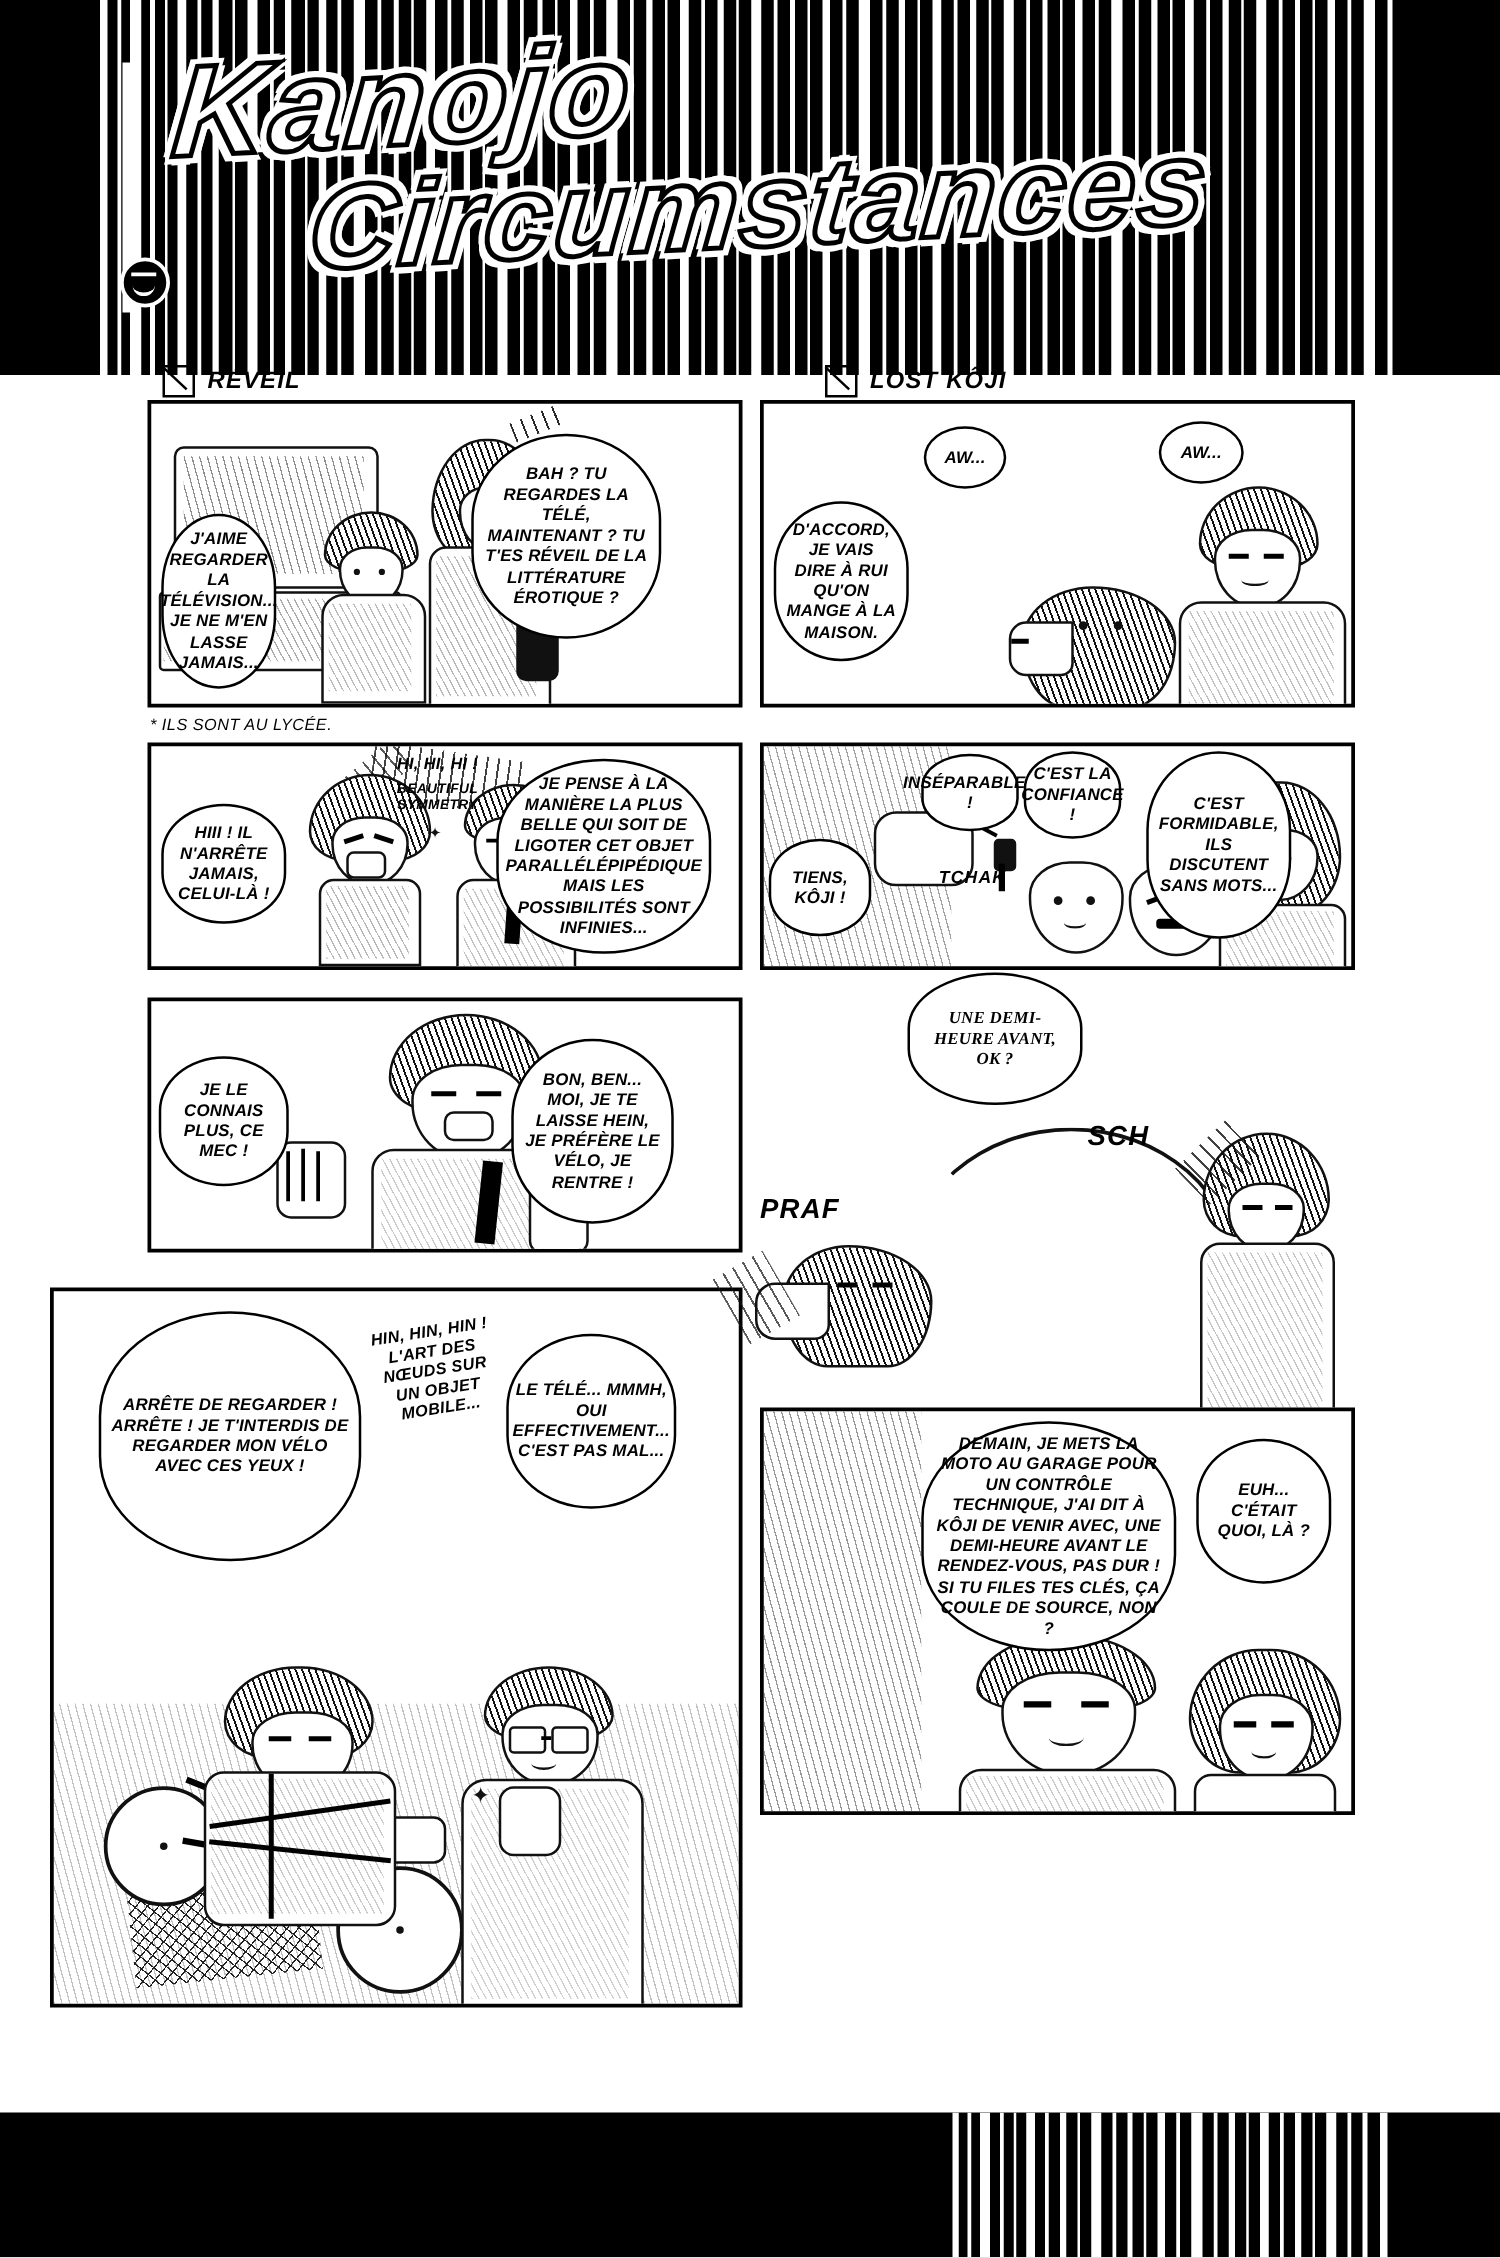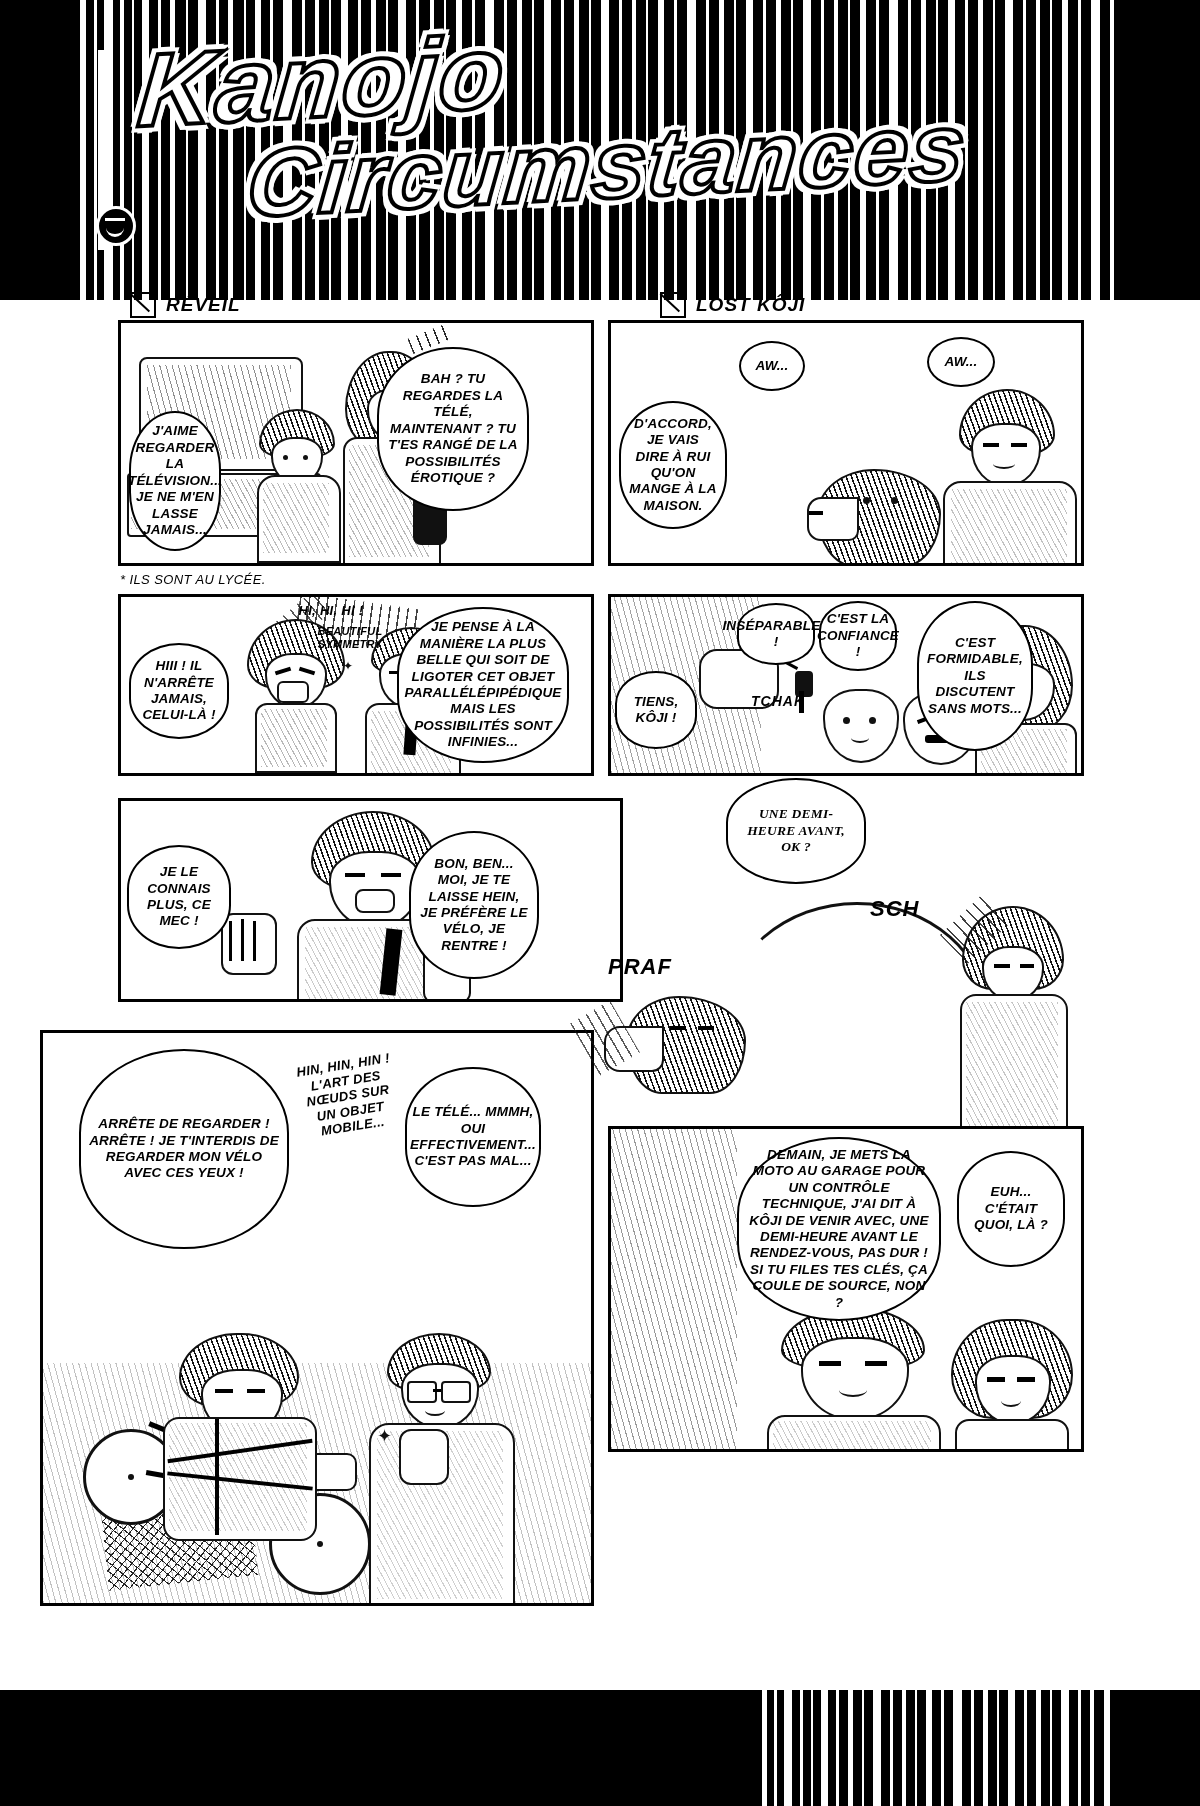--- a/index.html
+++ b/index.html
@@ -406,21 +406,21 @@
         <div class="eye" style="left:52px; top:62px; width:5px; height:6px;"></div>
         <div class="eye" style="left:70px; top:62px; width:5px; height:6px;"></div>
         <div class="ink" style="left:16px; top:92px; width:94px; height:126px; border-radius:14px 14px 0 0;"></div>
         <div class="hatch" style="left:22px; top:100px; width:80px; height:112px; opacity:.30;"></div>
         <div class="ink dark" style="left:86px; top:100px; width:30px; height:96px; border-radius:8px;"></div>
       </div>
 
       <div class="speedlines" style="left:288px; top:8px; width:40px; height:16px; transform:rotate(-22deg);"></div>
 
       <div class="bubble" style="left:8px; top:88px; width:92px; height:140px;">J'AIME REGARDER LA TÉLÉVISION... JE NE M'EN LASSE JAMAIS...</div>
-      <div class="bubble" style="left:256px; top:24px; width:152px; height:164px;">BAH ? TU REGARDES LA TÉLÉ, MAINTENANT ? TU T'ES RANGÉ DE LA POSSIBILITÉS ÉROTIQUE ?</div>
+      <div class="bubble" style="left:256px; top:24px; width:152px; height:164px;">BAH ? TU REGARDES LA TÉLÉ, MAINTENANT ? TU T'ES RÉVEIL DE LA LITTÉRATURE ÉROTIQUE ?</div>
     </div>
 
     <div class="footnote" style="left:120px; top:272px;">* ILS SONT AU LYCÉE.</div>
 
     <div class="panel" style="left:118px; top:294px; width:470px; height:176px;">
       <div class="speedlines" style="left:176px; top:4px; width:120px; height:44px; transform:rotate(8deg); opacity:.8;"></div>
       <div class="speedlines" style="left:150px; top:8px; width:60px; height:28px; transform:rotate(-40deg); opacity:.7;"></div>
 
       <div class="figure" style="left:120px; top:18px; width:120px; height:152px;">
         <div class="hairmass" style="left:6px; top:4px; width:94px; height:66px; border-radius:50% 50% 30% 30% / 66% 66% 34% 34%;"></div>
@@ -440,25 +440,25 @@
         <div class="mouth" style="left:40px; top:56px; width:22px; height:10px;"></div>
         <div class="ink" style="left:8px; top:76px; width:92px; height:70px; border-radius:14px 14px 0 0;"></div>
         <div class="hatch" style="left:14px; top:84px; width:80px; height:62px; opacity:.25;"></div>
         <div class="blk" style="left:48px; top:82px; width:12px; height:46px; transform:rotate(4deg);"></div>
       </div>
       <div class="star" style="left:300px; top:22px;">✦</div>
       <div class="star" style="left:222px; top:62px; font-size:12px;">✦</div>
 
       <div class="bubble" style="left:8px; top:46px; width:100px; height:96px;">HIII ! IL N'ARRÊTE JAMAIS, CELUI-LÀ !</div>
       <div class="bubble" style="left:276px; top:10px; width:172px; height:156px;">JE PENSE À LA MANIÈRE LA PLUS BELLE QUI SOIT DE LIGOTER CET OBJET PARALLÉLÉPIPÉDIQUE MAIS LES POSSIBILITÉS SONT INFINIES...</div>
-      <div class="plainlabel" style="left:165px; top:6px; width:90px;">HI, HI, HI !</div>
+      <div class="plainlabel" style="left:184px; top:6px; width:90px;">HI, HI, HI !</div>
       <div class="plainlabel" style="left:180px; top:28px; width:98px; font-size:11px;">BEAUTIFUL SYMMETRY</div>
     </div>
 
-    <div class="panel" style="left:118px; top:498px; width:470px; height:198px;padding-left:29px;">
+    <div class="panel" style="left:118px; top:498px; width:470px; height:198px;">
       <div class="figure" style="left:150px; top:10px; width:220px; height:188px;">
         <div class="hairmass" style="left:40px; top:0; width:120px; height:76px; border-radius:50% 50% 34% 34% / 64% 64% 36% 36%;"></div>
         <div class="face" style="left:58px; top:40px; width:88px; height:74px;"></div>
         <div class="blk" style="left:74px; top:62px; width:20px; height:4px;"></div>
         <div class="blk" style="left:110px; top:62px; width:20px; height:4px;"></div>
         <div class="ink" style="left:84px; top:78px; width:36px; height:20px; border-radius:8px;"></div>
         <div class="ink" style="left:26px; top:108px; width:164px; height:82px; border-radius:18px 18px 0 0;"></div>
         <div class="hatch" style="left:34px; top:116px; width:148px; height:74px; opacity:.22;"></div>
         <div class="blk" style="left:112px; top:118px; width:16px; height:66px; transform:rotate(6deg);"></div>
         <div class="ink" style="left:152px; top:110px; width:44px; height:78px; border-radius:10px;"></div>

